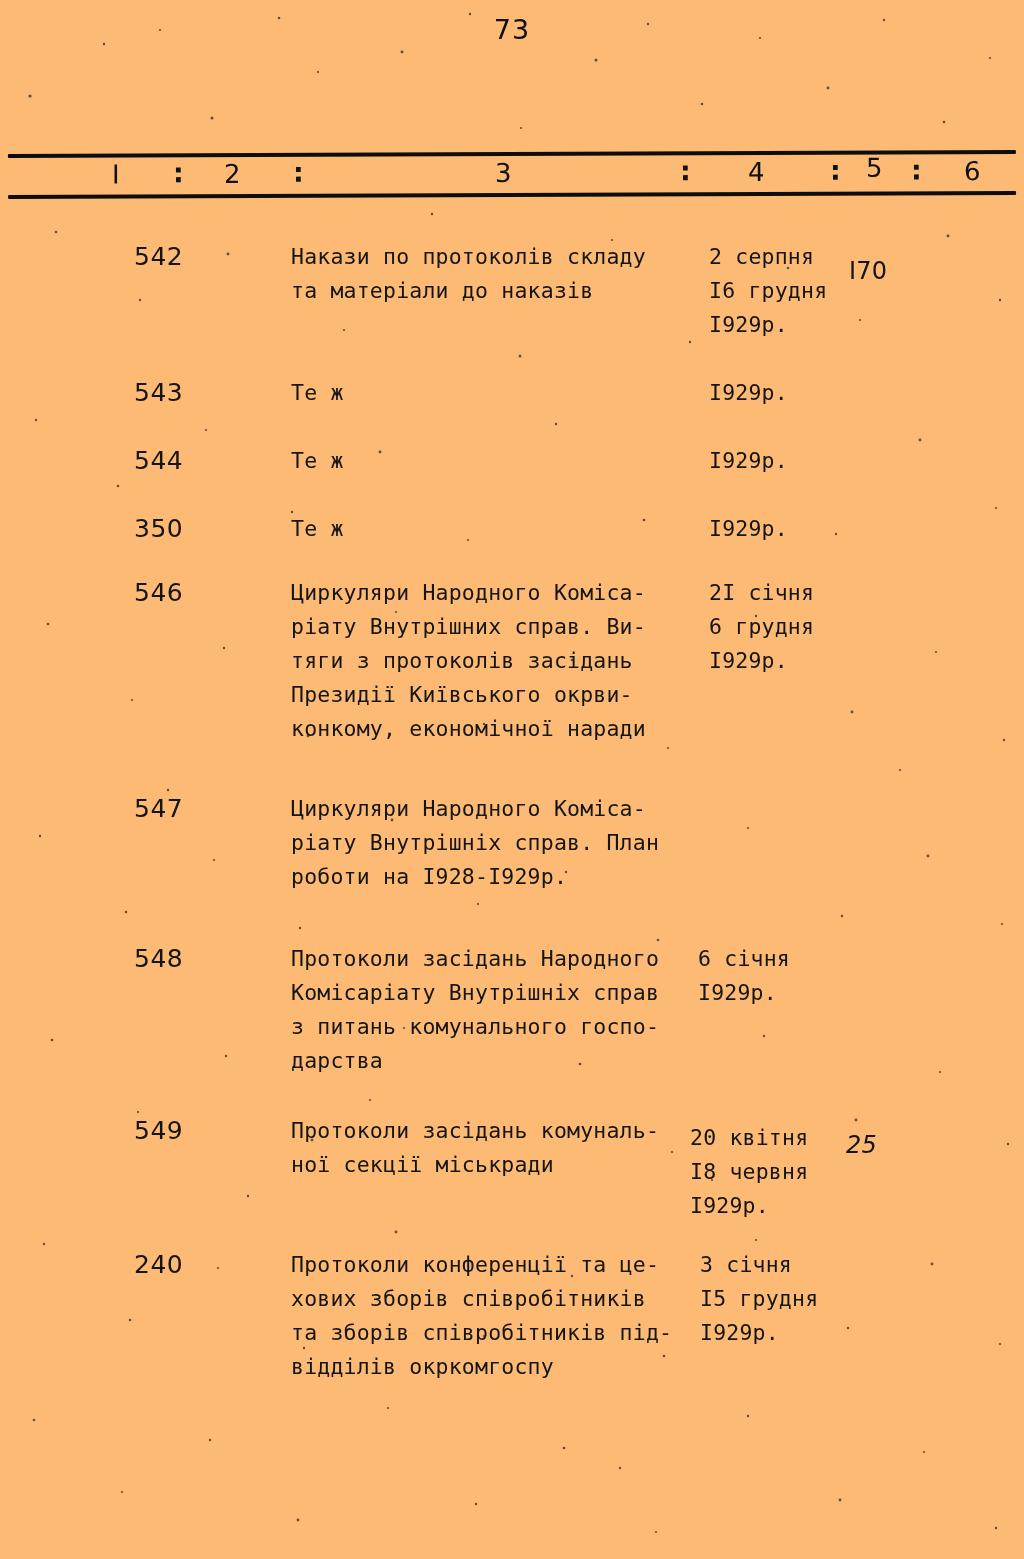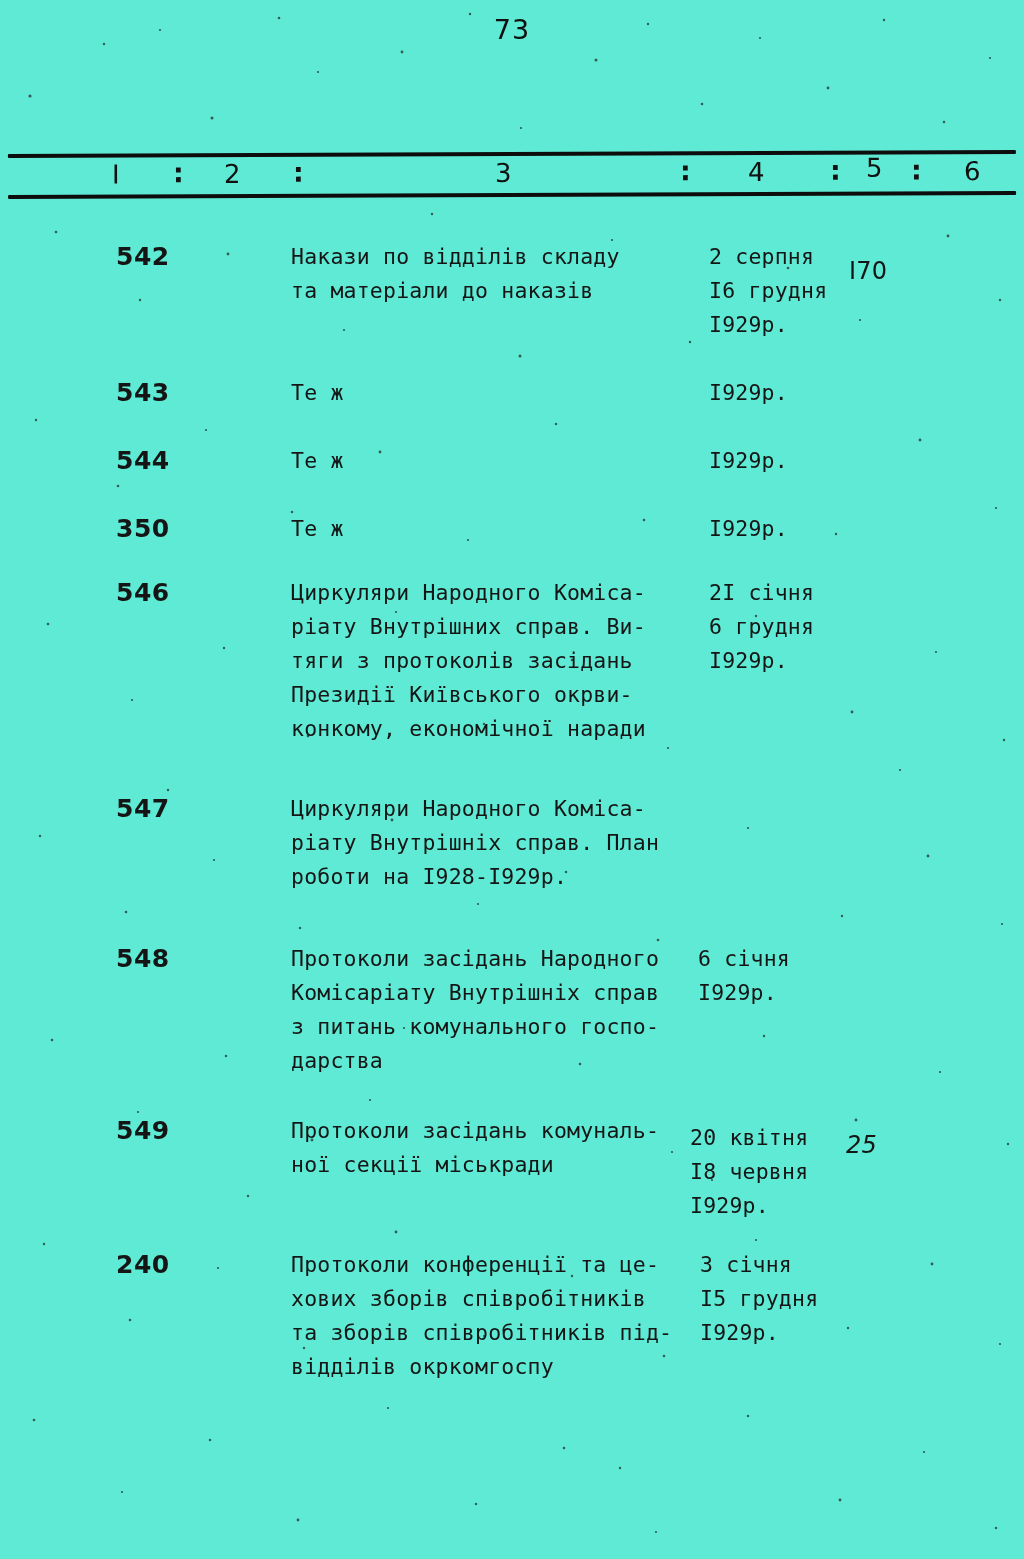--- a/index.html
+++ b/index.html
@@ -4,21 +4,21 @@
 <style>
   html, body {
     margin: 0;
     padding: 0;
     background: #ffffff;
   }
   .page {
     position: relative;
     width: 1024px;
     height: 1559px;
-    background: #5eead4;
+    background: #fdba74;
     overflow: hidden;
     font-family: "DejaVu Sans Mono", "Liberation Mono", monospace;
     color: #141414;
     -webkit-font-smoothing: none;
   }
   
   .speckle {
     position: absolute;
     left: 0; top: 0;
     width: 1024px;
@@ -85,26 +85,25 @@
   .cell {
     position: absolute;
     font-family: "DejaVu Sans Mono", "Liberation Mono", monospace;
     font-size: 21.5px;
     line-height: 34px;
     white-space: pre;
     color: #151515;
     letter-spacing: 0.2px;
   }
   .cell-id {
-    left: 116px;
+    left: 134px;
     font-family: "DejaVu Sans", "Liberation Sans", sans-serif;
     font-size: 25px;
     line-height: 34px;
     letter-spacing: 0.5px;
-    font-weight: bold;
   }
   .cell-title { left: 291px; }
   .cell-dates { left: 709px; }
   .cell-count {
     left: 849px;
     font-family: "DejaVu Sans", "Liberation Sans", sans-serif;
     font-size: 24px;
     line-height: 34px;
     margin-top: 14px;
   }
@@ -243,21 +242,21 @@
     <div class="colsep" style="left:672px;">:</div>
     <div class="colnum" style="left:740px;">4</div>
     <div class="colsep" style="left:822px;">:</div>
     <div class="colnum" style="left:858px;top:2px;">5</div>
     <div class="colsep" style="left:903px;">:</div>
     <div class="colnum" style="left:956px;">6</div>
   </div>
 
   <div class="row" style="top:240px;">
     <div class="cell cell-id">542</div>
-    <div class="cell cell-title">Накази по відділів складу
+    <div class="cell cell-title">Накази по протоколів складу
 та матеріали до наказів</div>
     <div class="cell cell-dates">2 серпня
 I6 грудня
 I929р.</div>
     <div class="cell cell-count">I70</div>
   </div>
 
   <div class="row" style="top:376px;">
     <div class="cell cell-id">543</div>
     <div class="cell cell-title">Те ж</div>

